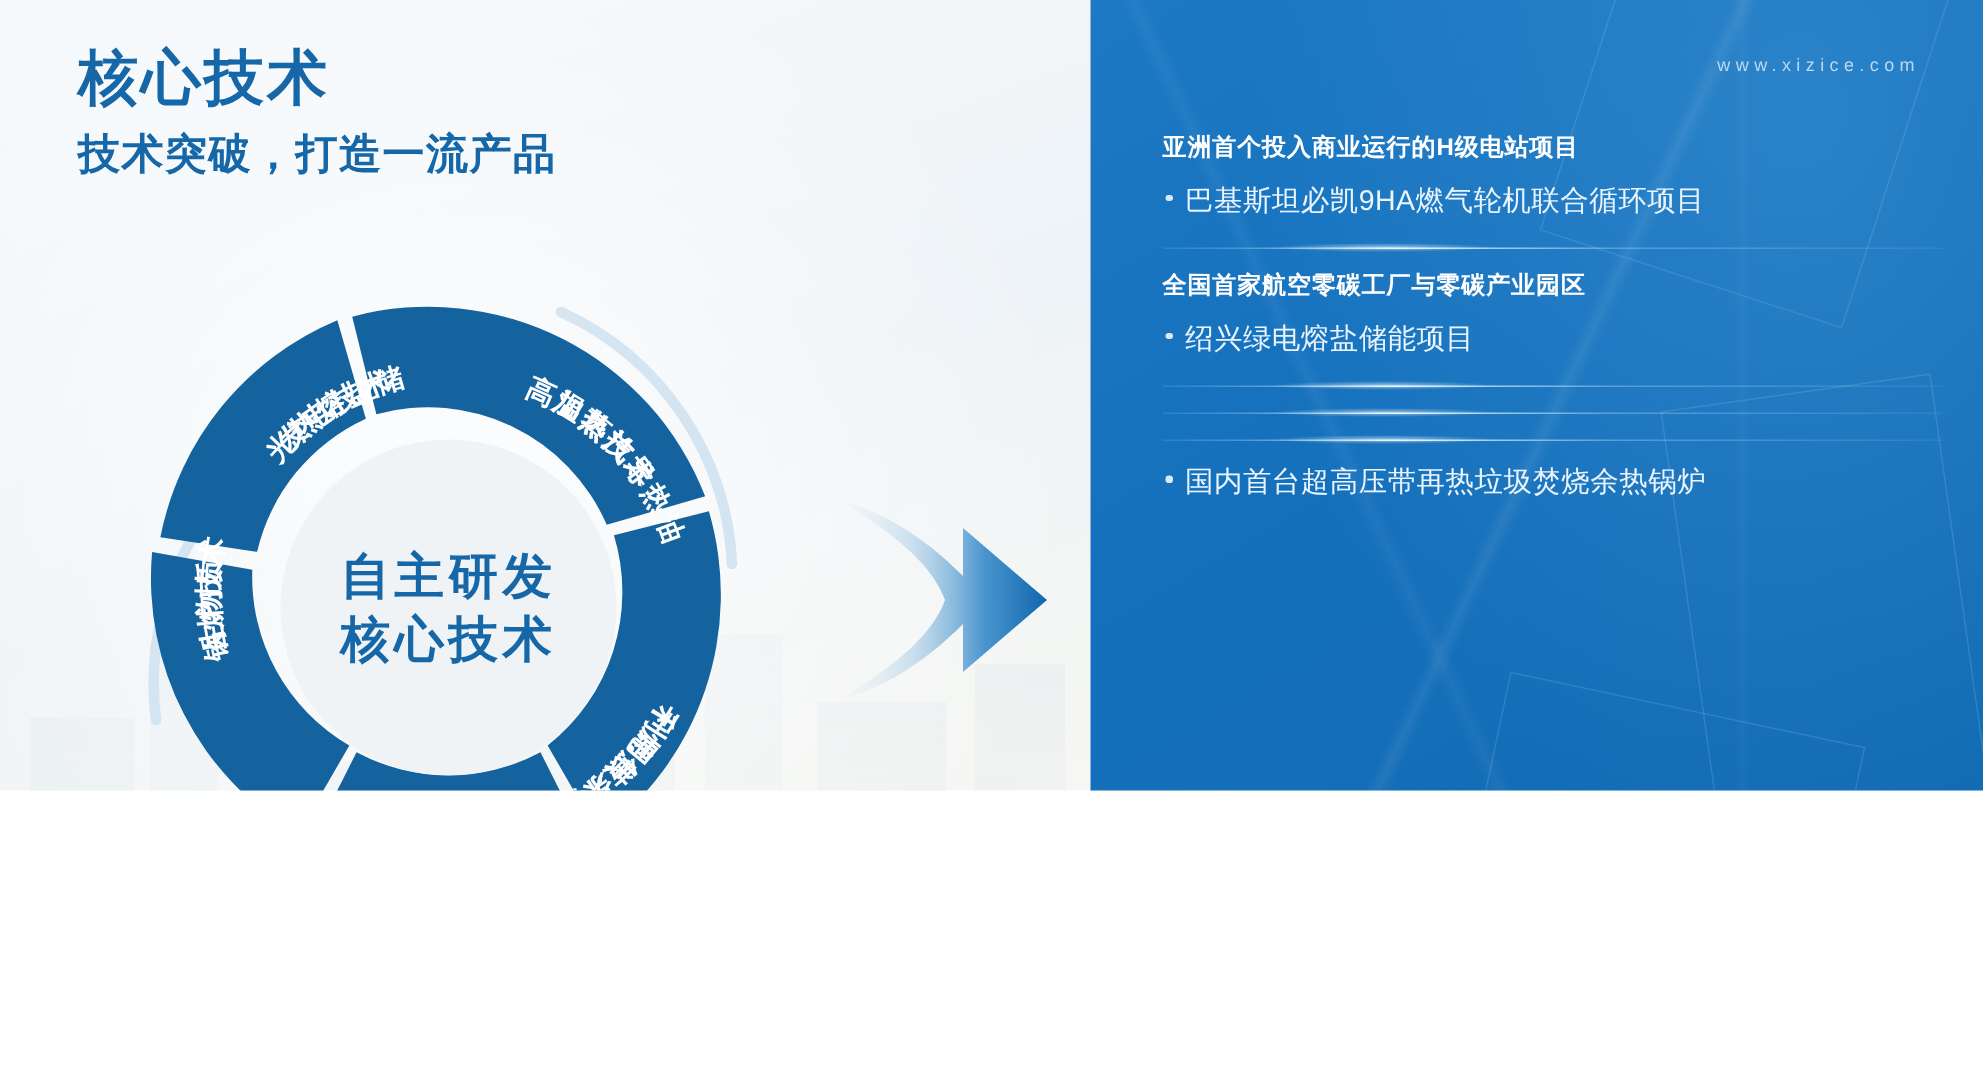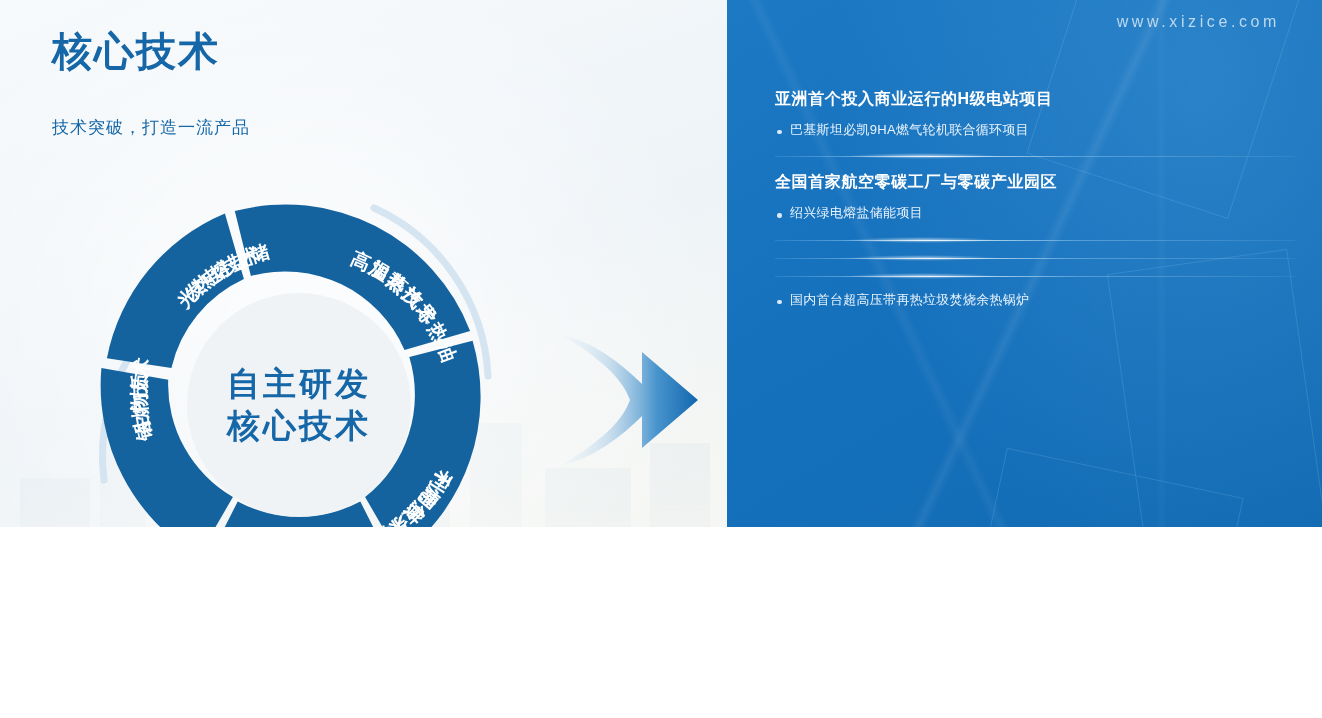--- a/index.html
+++ b/index.html
@@ -18,21 +18,21 @@
   }
   
   .bg-photo{position:absolute;left:0;bottom:0;width:727px;height:330px;opacity:.5;}
   .bg-photo .blk{position:absolute;bottom:90px;background:linear-gradient(180deg,rgba(190,205,218,.30),rgba(190,205,218,.05));}
   .bg-photo .ground{position:absolute;left:0;bottom:0;width:100%;height:96px;
     background:linear-gradient(180deg,rgba(225,222,208,.55),rgba(247,245,236,.9));}
   .bg-haze{position:absolute;left:0;top:0;width:100%;height:100%;
     background:radial-gradient(ellipse at 42% 46%,rgba(255,255,255,.85) 0%,rgba(255,255,255,.25) 48%,rgba(255,255,255,0) 70%);}
 
   .page-title{position:absolute;left:52px;top:24px;font-size:40px;font-weight:bold;color:#1567a8;letter-spacing:2px;}
-  .page-sub{position:absolute;left:52px;top:84px;font-size:17px;font-weight:normal;color:#1567a8;letter-spacing:1px;margin-top:32px;}
+  .page-sub{position:absolute;left:52px;top:84px;font-size:28px;font-weight:bold;color:#1567a8;letter-spacing:1px;}
 
   
   .donut-wrap{position:absolute;left:74px;top:180px;width:450px;height:450px;}
   .donut-wrap svg{display:block;}
 
   .seg-label{fill:#ffffff;font-size:19px;font-weight:bold;font-family:"Liberation Sans","DejaVu Sans",sans-serif;letter-spacing:1.5px;}
   .center-text{fill:#1567a8;font-size:33px;font-weight:bold;letter-spacing:3px;font-family:"Liberation Sans","DejaVu Sans",sans-serif;}
 
   
   .arrow{position:absolute;left:560px;top:330px;width:160px;height:140px;}
@@ -45,28 +45,28 @@
       linear-gradient(150deg,#1d79c4 0%,#1570bc 40%,#1169ae 100%);
     overflow:hidden;
   }
   .rp-texture{position:absolute;inset:0;opacity:.20;
     background-image:
       linear-gradient(115deg,transparent 46%,rgba(255,255,255,.35) 47%,transparent 48%),
       linear-gradient(-115deg,transparent 60%,rgba(255,255,255,.25) 61%,transparent 62%),
       linear-gradient(90deg,transparent 72%,rgba(255,255,255,.15) 73%,transparent 74%);
   }
   .rp-poly{position:absolute;border:1px solid rgba(160,210,245,.18);}
-  .site-url{position:absolute;right:42px;top:13px;font-size:16px;color:#bcd9ef;letter-spacing:3.6px;}
+  .site-url{position:absolute;right:42px;top:36px;font-size:12px;color:#bcd9ef;letter-spacing:3.6px;}
 
   .sections{position:absolute;left:48px;top:88px;width:520px;}
   .section{position:relative;}
   .sec-head{color:#ffffff;font-size:16px;font-weight:bold;letter-spacing:.6px;line-height:1.35;}
   .bullets{margin:0;padding:0;list-style:none;}
   .bullets li{
-    position:relative;color:#eaf4fd;font-size:13px;line-height:1.45;
+    position:relative;color:#eaf4fd;font-size:19px;line-height:1.45;
     padding-left:15px;margin-top:11px;letter-spacing:.3px;white-space:nowrap;
   }
   .bullets li:before{
     content:"";position:absolute;left:2px;top:9px;width:4.5px;height:4.5px;border-radius:50%;
     background:#dceaf7;
   }
   .sec-divider{
     position:relative;height:1px;margin:17px 0 14px 0;
     background:linear-gradient(90deg,rgba(150,205,245,.15) 0%,rgba(150,205,245,.45) 12%,rgba(235,248,255,.95) 30%,rgba(150,205,245,.45) 58%,rgba(150,205,245,.10) 100%);
   }

